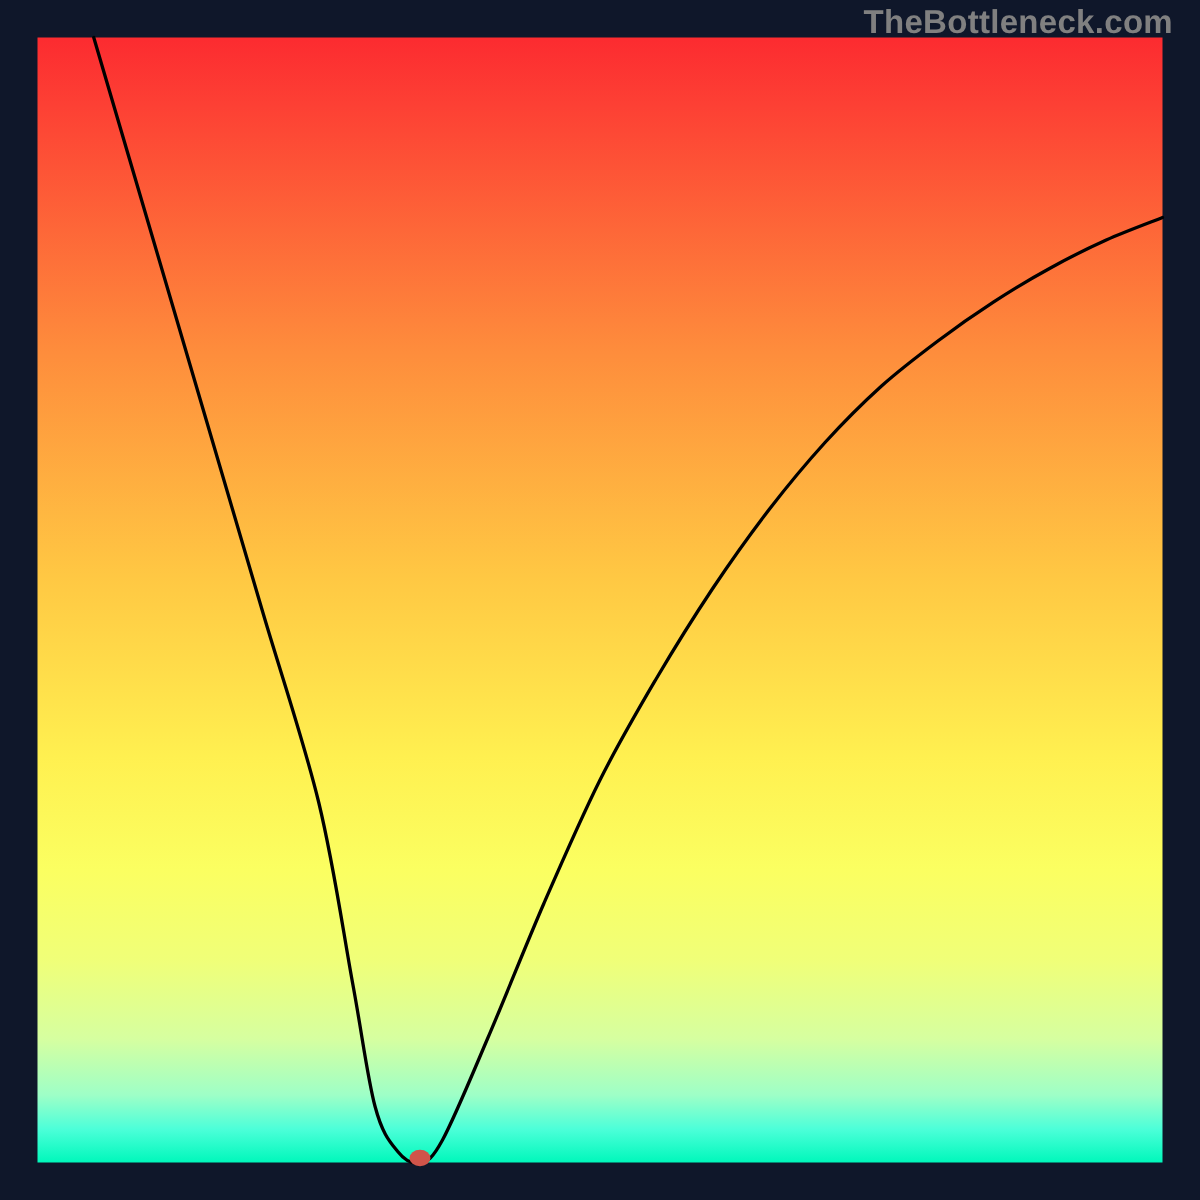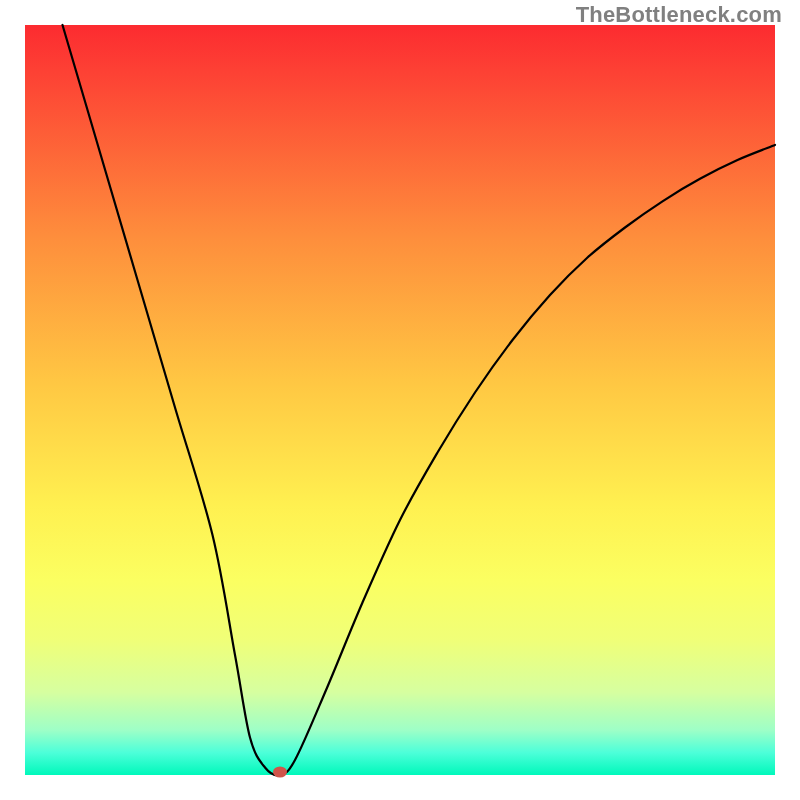--- a/index.html
+++ b/index.html
@@ -1,21 +1,21 @@
 <!DOCTYPE html>
 <html><head>
 <meta charset="utf-8">
 <style>
   * { margin: 0; padding: 0; box-sizing: border-box; }
   html, body { width: 800px; height: 800px; overflow: hidden; background: #000; }
   .frame {
     position: relative;
     width: 800px;
     height: 800px;
-    background: #ffffff;
+    background: #0f172a;
   }
   .watermark {
     position: absolute;
     top: 2px;
     right: 18px;
     font-family: Arial, Helvetica, sans-serif;
     font-size: 22px;
     font-weight: 600;
     color: #808080;
     letter-spacing: 0.2px;

